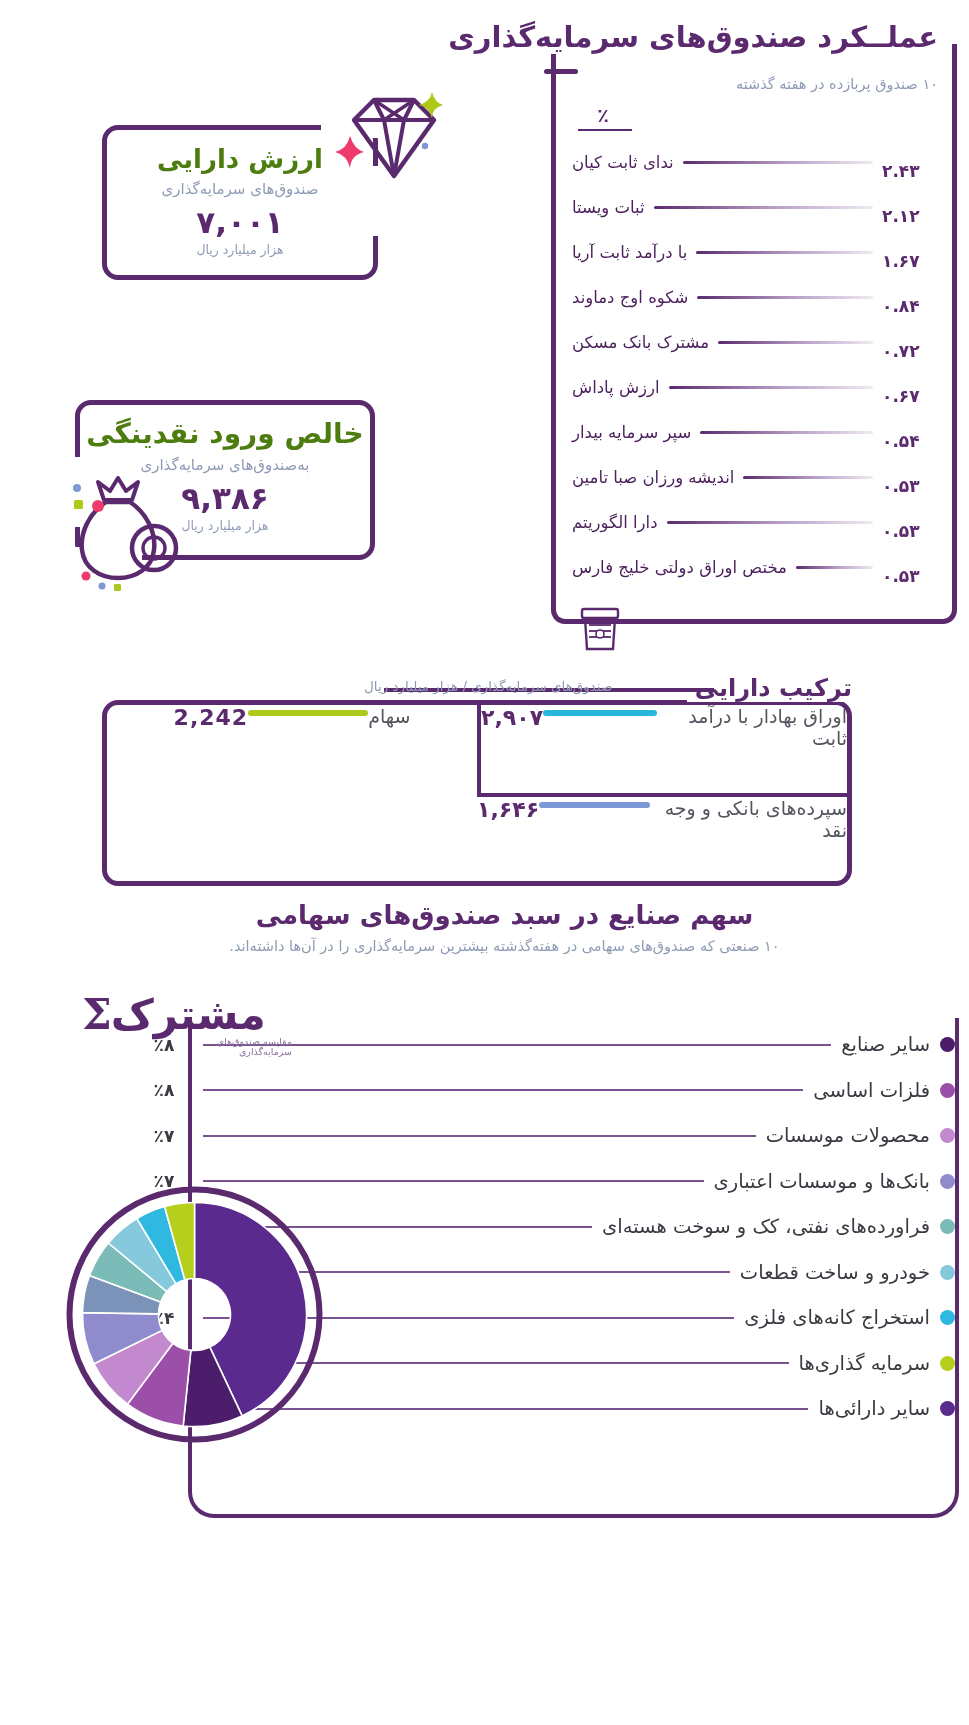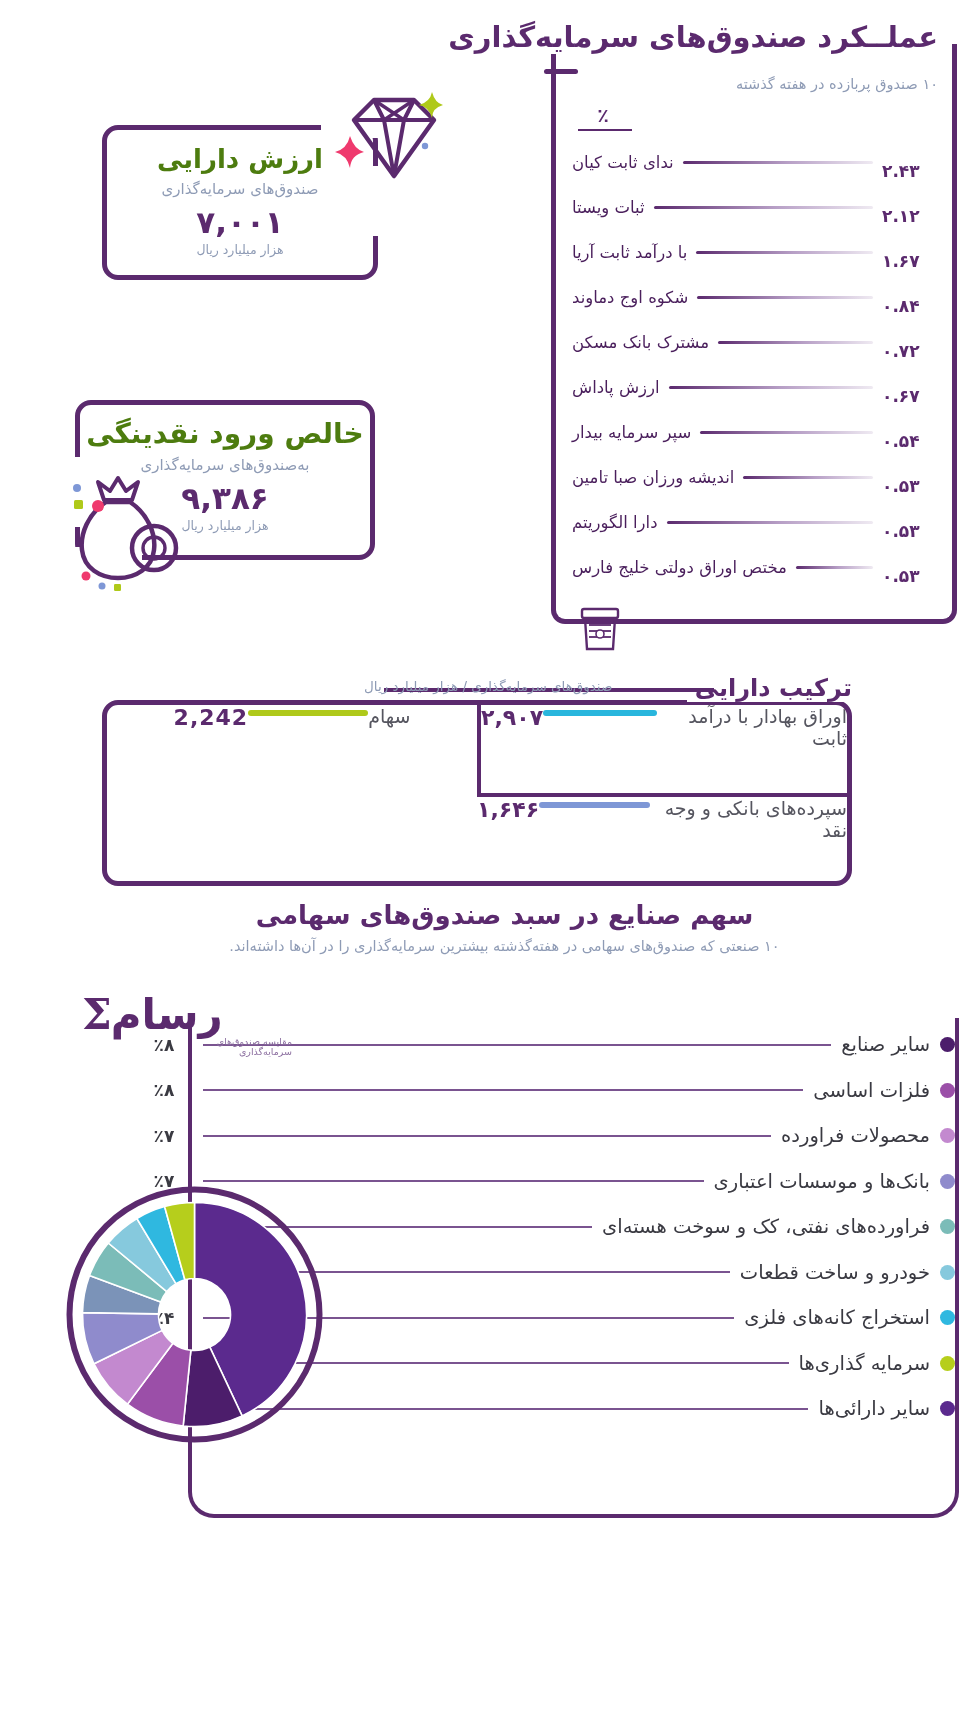--- a/index.html
+++ b/index.html
@@ -320,21 +320,21 @@
         <span class="ind-pct">٪۸</span>
       </div>
       <div class="ind-row">
         <span class="ind-dot" style="background: rgb(155, 79, 168);"></span>
         <span class="ind-name">فلزات اساسی</span>
         <span class="ind-line"></span>
         <span class="ind-pct">٪۸</span>
       </div>
       <div class="ind-row">
         <span class="ind-dot" style="background: rgb(195, 137, 207);"></span>
-        <span class="ind-name">محصولات فراورده</span>
+        <span class="ind-name">محصولات موسسات</span>
         <span class="ind-line"></span>
         <span class="ind-pct">٪۷</span>
       </div>
       <div class="ind-row">
         <span class="ind-dot" style="background: rgb(143, 139, 204);"></span>
         <span class="ind-name">بانک‌ها و موسسات اعتباری</span>
         <span class="ind-line"></span>
         <span class="ind-pct">٪۷</span>
       </div>
       <div class="ind-row">
@@ -364,21 +364,21 @@
       <div class="ind-row">
         <span class="ind-dot" style="background: rgb(91, 42, 142);"></span>
         <span class="ind-name">سایر دارائی‌ها</span>
         <span class="ind-line"></span>
         <span class="ind-pct">٪۴۰</span>
       </div>
     </div>
 
   <div class="logo">
     <div class="logo-main">
-      <span>رسام</span><span style="font-family:'DejaVu Serif',serif;">Σ</span>
+      <span>مشترک</span><span style="font-family:'DejaVu Serif',serif;">Σ</span>
     </div>
     <div class="logo-sub">مقایسه صندوق‌های</div>
     <div class="logo-sub">سرمایه‌گذاری</div>
   </div>
 
   <svg class="donut" id="donut" width="265" height="265" viewBox="0 0 265 265">
       <circle cx="132.5" cy="132.5" r="125" fill="none" stroke="#5b2a6e" stroke-width="6"></circle>
       <path d="M132.5 96.5 L132.5 20.5 A112 112 0 0 1 180.11880289999175 233.87282481203596 L147.80604378928308 165.08412226101157 A36 36 0 0 0 132.5 96.5 Z" fill="#5b2a8e" stroke="#ffffff" stroke-width="1.6"></path>
       <path d="M147.80604378928308 165.08412226101157 L180.11880289999175 233.87282481203596 A112 112 0 0 1 121.16914793740759 243.92536421989226 L128.85794040845244 168.31529564210823 A36 36 0 0 0 147.80604378928308 165.08412226101157 Z" fill="#4c1d6b" stroke="#ffffff" stroke-width="1.6"></path>
       <path d="M128.85794040845244 168.31529564210823 L121.16914793740759 243.92536421989226 A112 112 0 0 1 65.4497571809871 222.21212258057108 L110.94813623674585 161.33603940089785 A36 36 0 0 0 128.85794040845244 168.31529564210823 Z" fill="#9b4fa8" stroke="#ffffff" stroke-width="1.6"></path>

